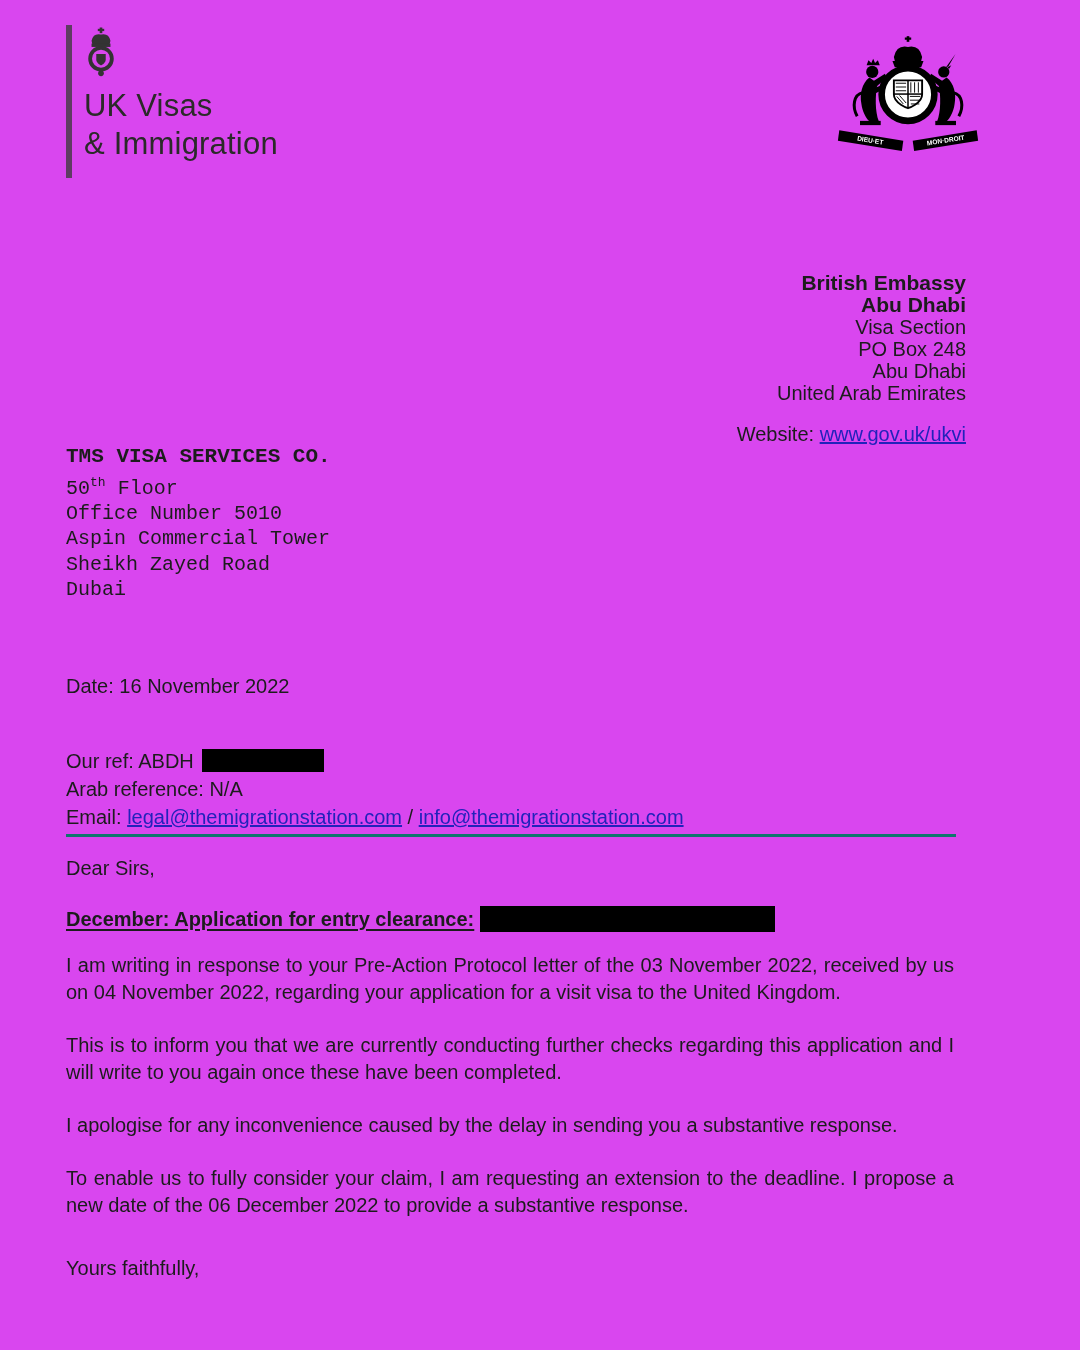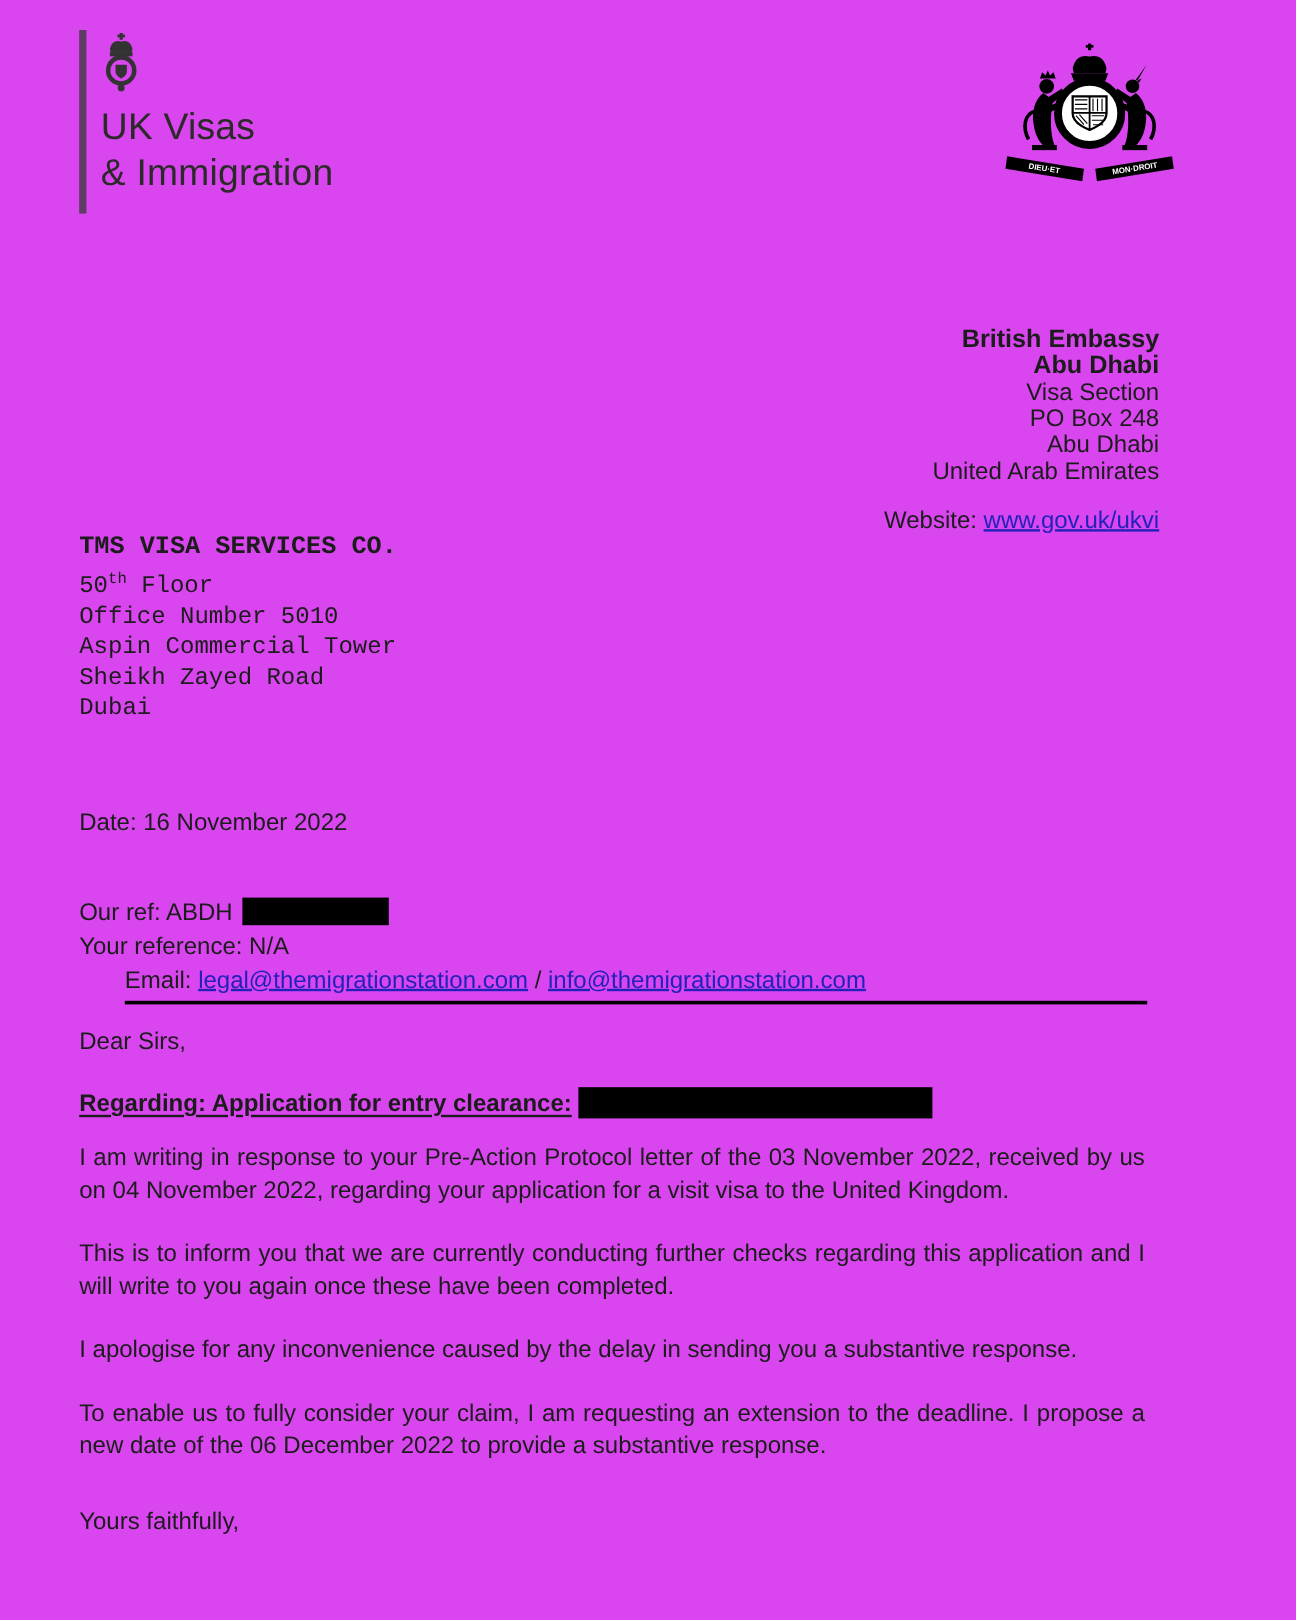--- a/index.html
+++ b/index.html
@@ -28,21 +28,21 @@
   .sender .website { margin-top:19px; }
 
   
   .recipient { position:absolute; left:66px; top:444px; font-size:20px; line-height:25.5px;font-family:Liberation Mono, monospace; }
   .recipient .name { font-weight:bold; font-size:21px; }
   .recipient sup { font-size:13px; }
 
   
   .date-line { position:absolute; left:66px; top:675px; font-size:20px; }
   .refs { position:absolute; left:66px; top:747px; width:890px; font-size:20px; line-height:28px; }
-  .email-row { border-bottom:3px solid #000000; padding-bottom:3px;margin-left:38px; }
+  .email-row { border-bottom:3px solid #0f766e; padding-bottom:3px; }
 
   a.link, .link { color:#2222bb; text-decoration:underline; cursor:pointer; }
 
   .redaction { display:inline-block; background:#000; vertical-align:-4px; }
   .redaction.ref-box { width:122px; height:23px; margin-left:8px; }
   .redaction.subject-box { width:295px; height:26px; margin-left:6px; vertical-align:-6px; }
 
   
   .salutation { position:absolute; left:66px; top:857px; font-size:20px; }
   .subject { position:absolute; left:66px; top:906px; font-size:20px; font-weight:bold; white-space:nowrap; }
@@ -149,31 +149,31 @@
 
   <div class="date-line">
     <span>Date: </span><span>16 November 2022</span>
   </div>
 
   <div class="refs">
     <div>
       <span>Our ref: </span><span>ABDH</span><span class="redaction ref-box"></span>
     </div>
     <div>
-      <span>Your reference: </span><span>N/A</span>
+      <span>Arab reference: </span><span>N/A</span>
     </div>
     <div class="email-row">
       <span>Email: </span><a class="link">legal@themigrationstation.com</a><span> / </span><a class="link">info@themigrationstation.com</a>
     </div>
   </div>
 
   <div class="salutation">Dear Sirs,</div>
 
   <div class="subject">
-    <span class="subject-text">Regarding: Application for entry clearance:</span><span class="redaction subject-box"></span>
+    <span class="subject-text">December: Application for entry clearance:</span><span class="redaction subject-box"></span>
   </div>
 
   <div class="body-text">
     <p>I am writing in response to your Pre-Action Protocol letter of the 03 November 2022, received by us on 04 November 2022, regarding your application for a visit visa to the United Kingdom.</p>
     <p>This is to inform you that we are currently conducting further checks regarding this application and I will write to you again once these have been completed.</p>
     <p>I apologise for any inconvenience caused by the delay in sending you a substantive response.</p>
     <p>To enable us to fully consider your claim, I am requesting an extension to the deadline. I propose a new date of the 06 December 2022 to provide a substantive response.</p>
     <p class="closing">Yours faithfully,</p>
   </div>
 

